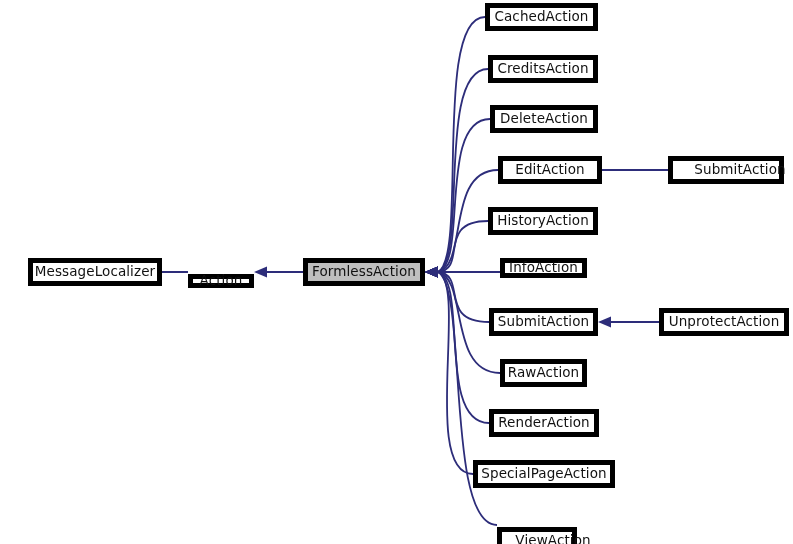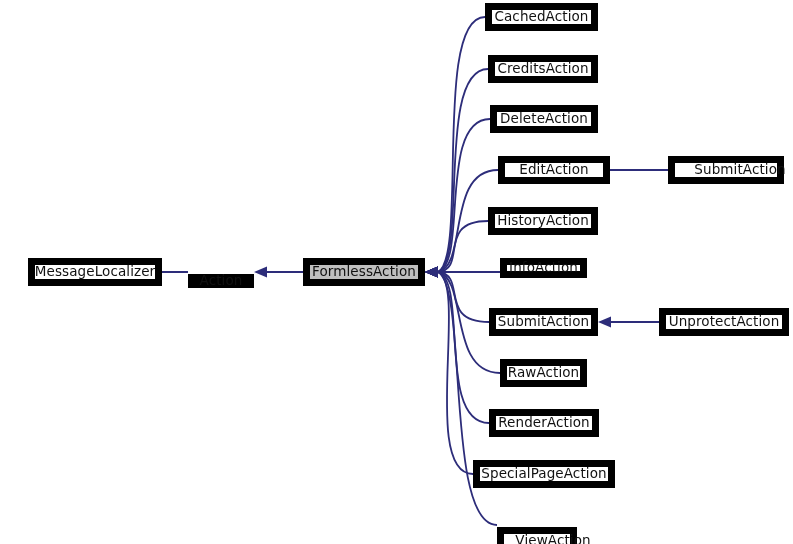--- a/index.html
+++ b/index.html
@@ -22,21 +22,21 @@
     position: absolute;
     left: 0;
     top: 0;
     width: 793px;
     height: 544px;
     pointer-events: none;
   }
   .node {
     position: absolute;
     box-sizing: border-box;
-    border: 7px solid #000000;
+    border: 5px solid #000000;
     background: #ffffff;
     color: #111111;
     font-family: "DejaVu Sans", sans-serif;
     font-size: 13.5px;
     line-height: 1;
     display: flex;
     align-items: center;
     justify-content: center;
     white-space: nowrap;
     letter-spacing: 0.1px;
@@ -124,21 +124,21 @@
       </div>
       <div class="node" style="left: 485px; top: 3px; width: 113px; height: 28px;">
         <span>CachedAction</span>
       </div>
       <div class="node" style="left: 488px; top: 55px; width: 110px; height: 28px;">
         <span>CreditsAction</span>
       </div>
       <div class="node" style="left: 490px; top: 105px; width: 108px; height: 28px;">
         <span>DeleteAction</span>
       </div>
-      <div class="node" style="left: 498px; top: 156px; width: 112px; height: 28px;">
+      <div class="node" style="left: 498px; top: 156px; width: 104px; height: 28px;">
         <span>EditAction</span>
       </div>
       <div class="node" style="left: 488px; top: 207px; width: 110px; height: 28px;">
         <span>HistoryAction</span>
       </div>
       <div class="node" style="left: 500px; top: 258px; width: 87px; height: 20px;">
         <span>InfoAction</span>
       </div>
       <div class="node" style="left: 489px; top: 308px; width: 109px; height: 28px;">
         <span>SubmitAction</span>

